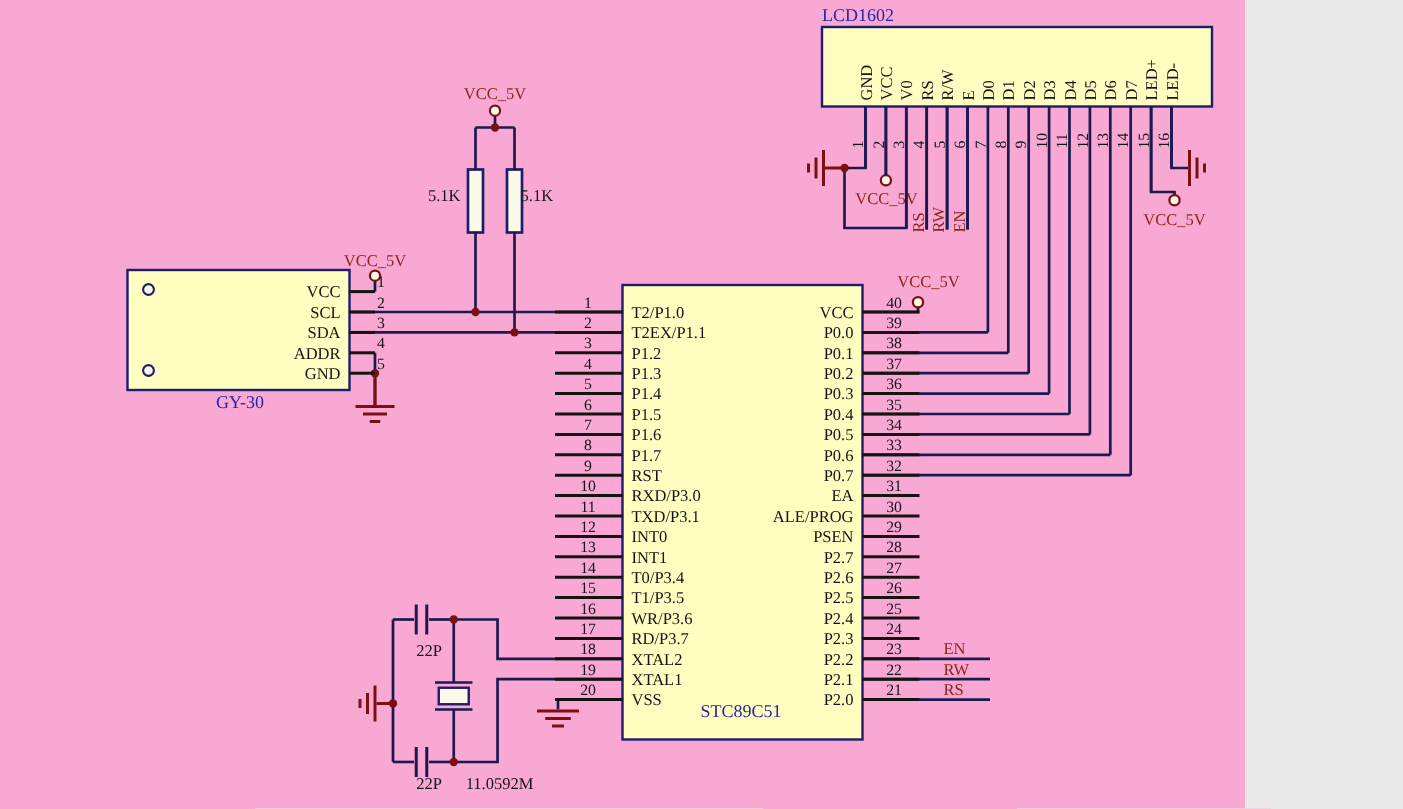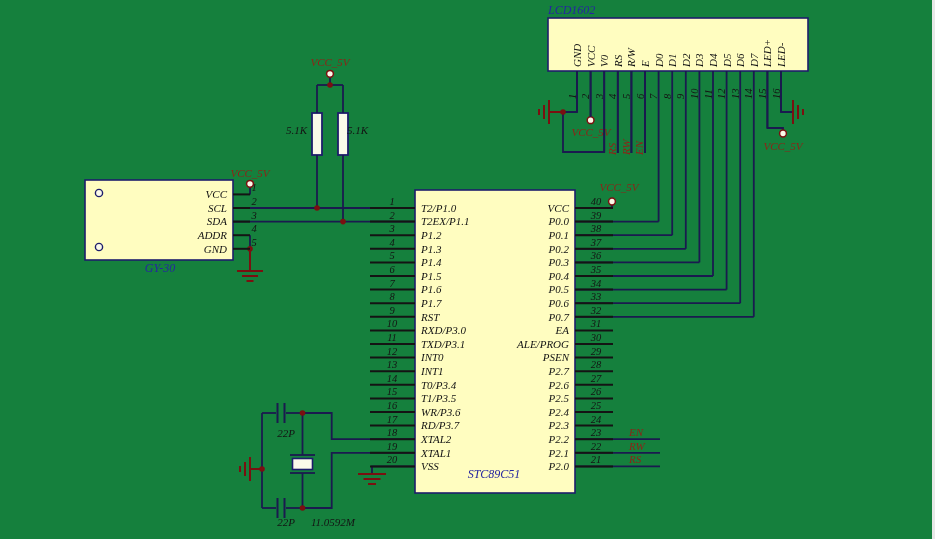--- a/index.html
+++ b/index.html
@@ -1,17 +1,17 @@
 <!DOCTYPE html>
 <html><head>
 <meta charset="utf-8">
 <style>
   html,body{margin:0;padding:0;background:#e8e8e8;}
-  #stage{position:relative;width:932px;height:539px;background:#15803d;overflow:hidden;
-         font-family:"Liberation Serif","DejaVu Serif",serif;font-style:italic;}
+  #stage{position:relative;width:830px;height:539px;background:#f9a8d4;overflow:hidden;
+         font-family:"Liberation Serif","DejaVu Serif",serif;}
   svg text{font-family:"Liberation Serif","DejaVu Serif",serif;}
   .t-black{fill:#141414;font-size:11px;}
   .t-num{fill:#141414;font-size:10.5px;}
   .t-blue{fill:#2626a0;font-size:12px;}
   .t-net{fill:#8b2518;font-size:11px;}
 </style>
 </head>
 <body>
 
 <div id="stage">

